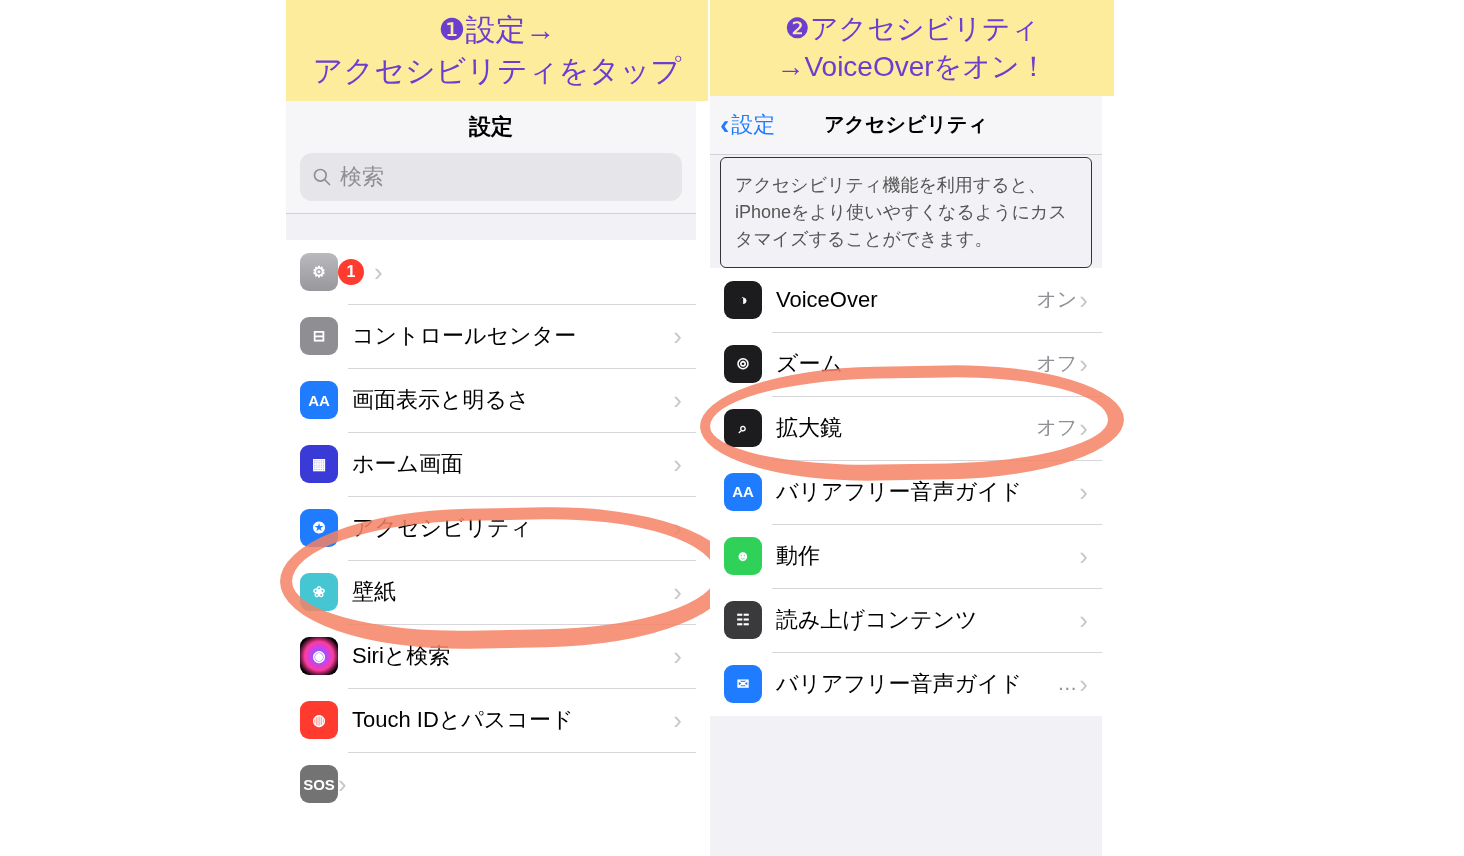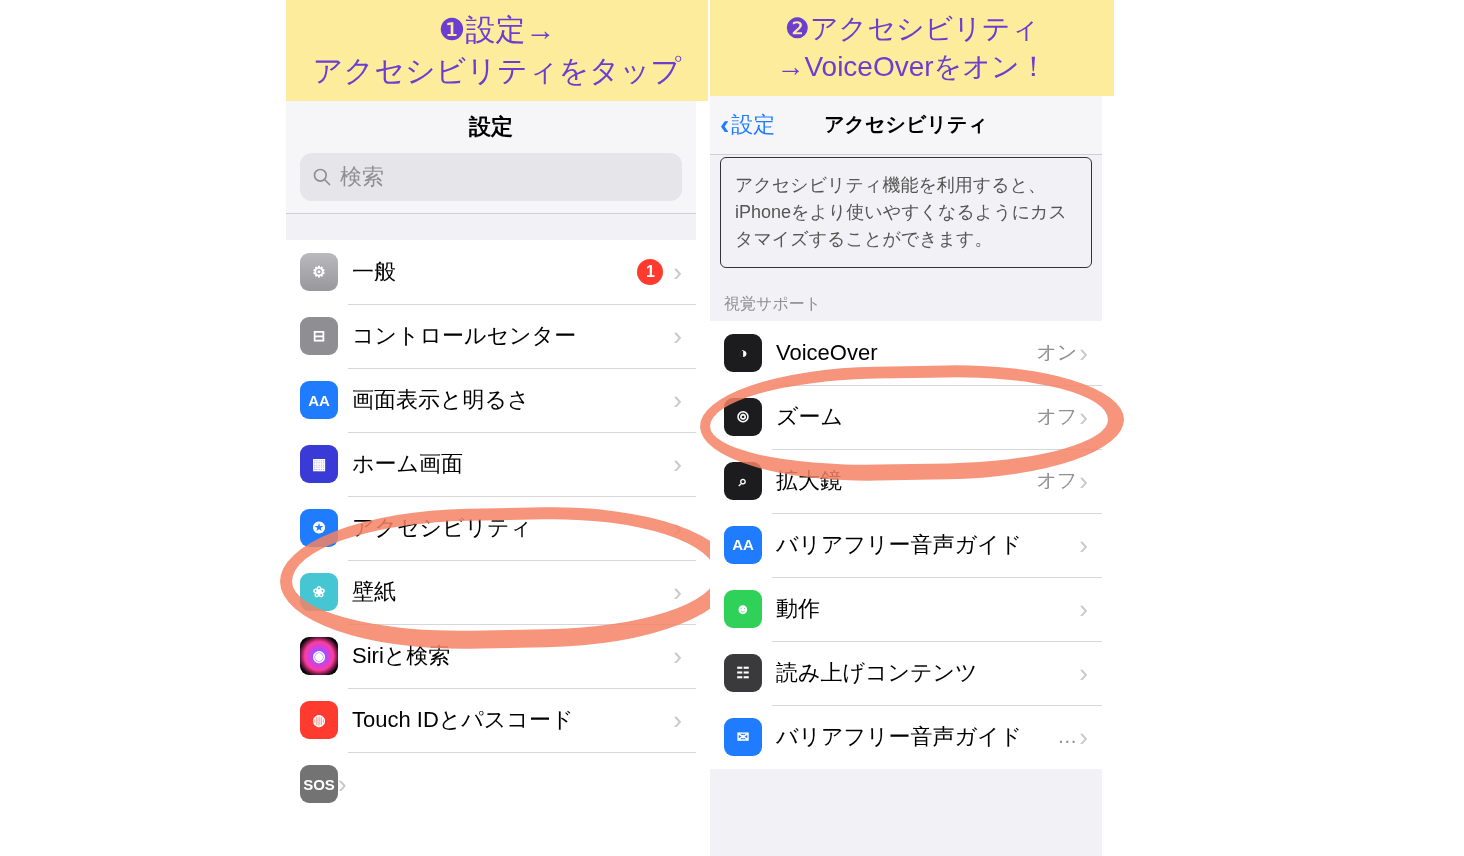--- a/index.html
+++ b/index.html
@@ -77,21 +77,20 @@
                 <line x1="15" y1="15" x2="21" y2="21" stroke="#8e8e93" stroke-width="2" stroke-linecap="round"></line>
               </svg>
             <span>検索</span>
           </div>
         </div>
       </div>
       <div class="grp-gap"></div>
       <div class="list" id="left-list">
           <div class="row">
             <div class="app-icon ic-general">⚙︎</div>
-            <div class="lbl">一般</div>
             <div class="badge">1</div>
             <div class="chev">›</div>
           </div>
           <div class="row">
             <div class="sep"></div>
             <div class="app-icon ic-control">⊟</div>
             <div class="lbl">コントロールセンター</div>
             <div class="chev">›</div>
           </div>
           <div class="row">
@@ -147,21 +146,20 @@
     </div>
     <div class="phone-right">
       <div class="back-row">
         <div class="back">
           <span class="arr">‹</span>
           <span>設定</span>
         </div>
         <div class="title-abs">アクセシビリティ</div>
       </div>
       <div class="note">アクセシビリティ機能を利用すると、iPhoneをより使いやすくなるようにカスタマイズすることができます。</div>
-      <div class="section-h">視覚サポート</div>
       <div class="list" id="right-list">
           <div class="row">
             <div class="app-icon ic-vo">◑</div>
             <div class="lbl">VoiceOver</div>
             <div class="val">オン</div>
             <div class="chev">›</div>
           </div>
           <div class="row">
             <div class="sep"></div>
             <div class="app-icon ic-zoom">⦾</div>

